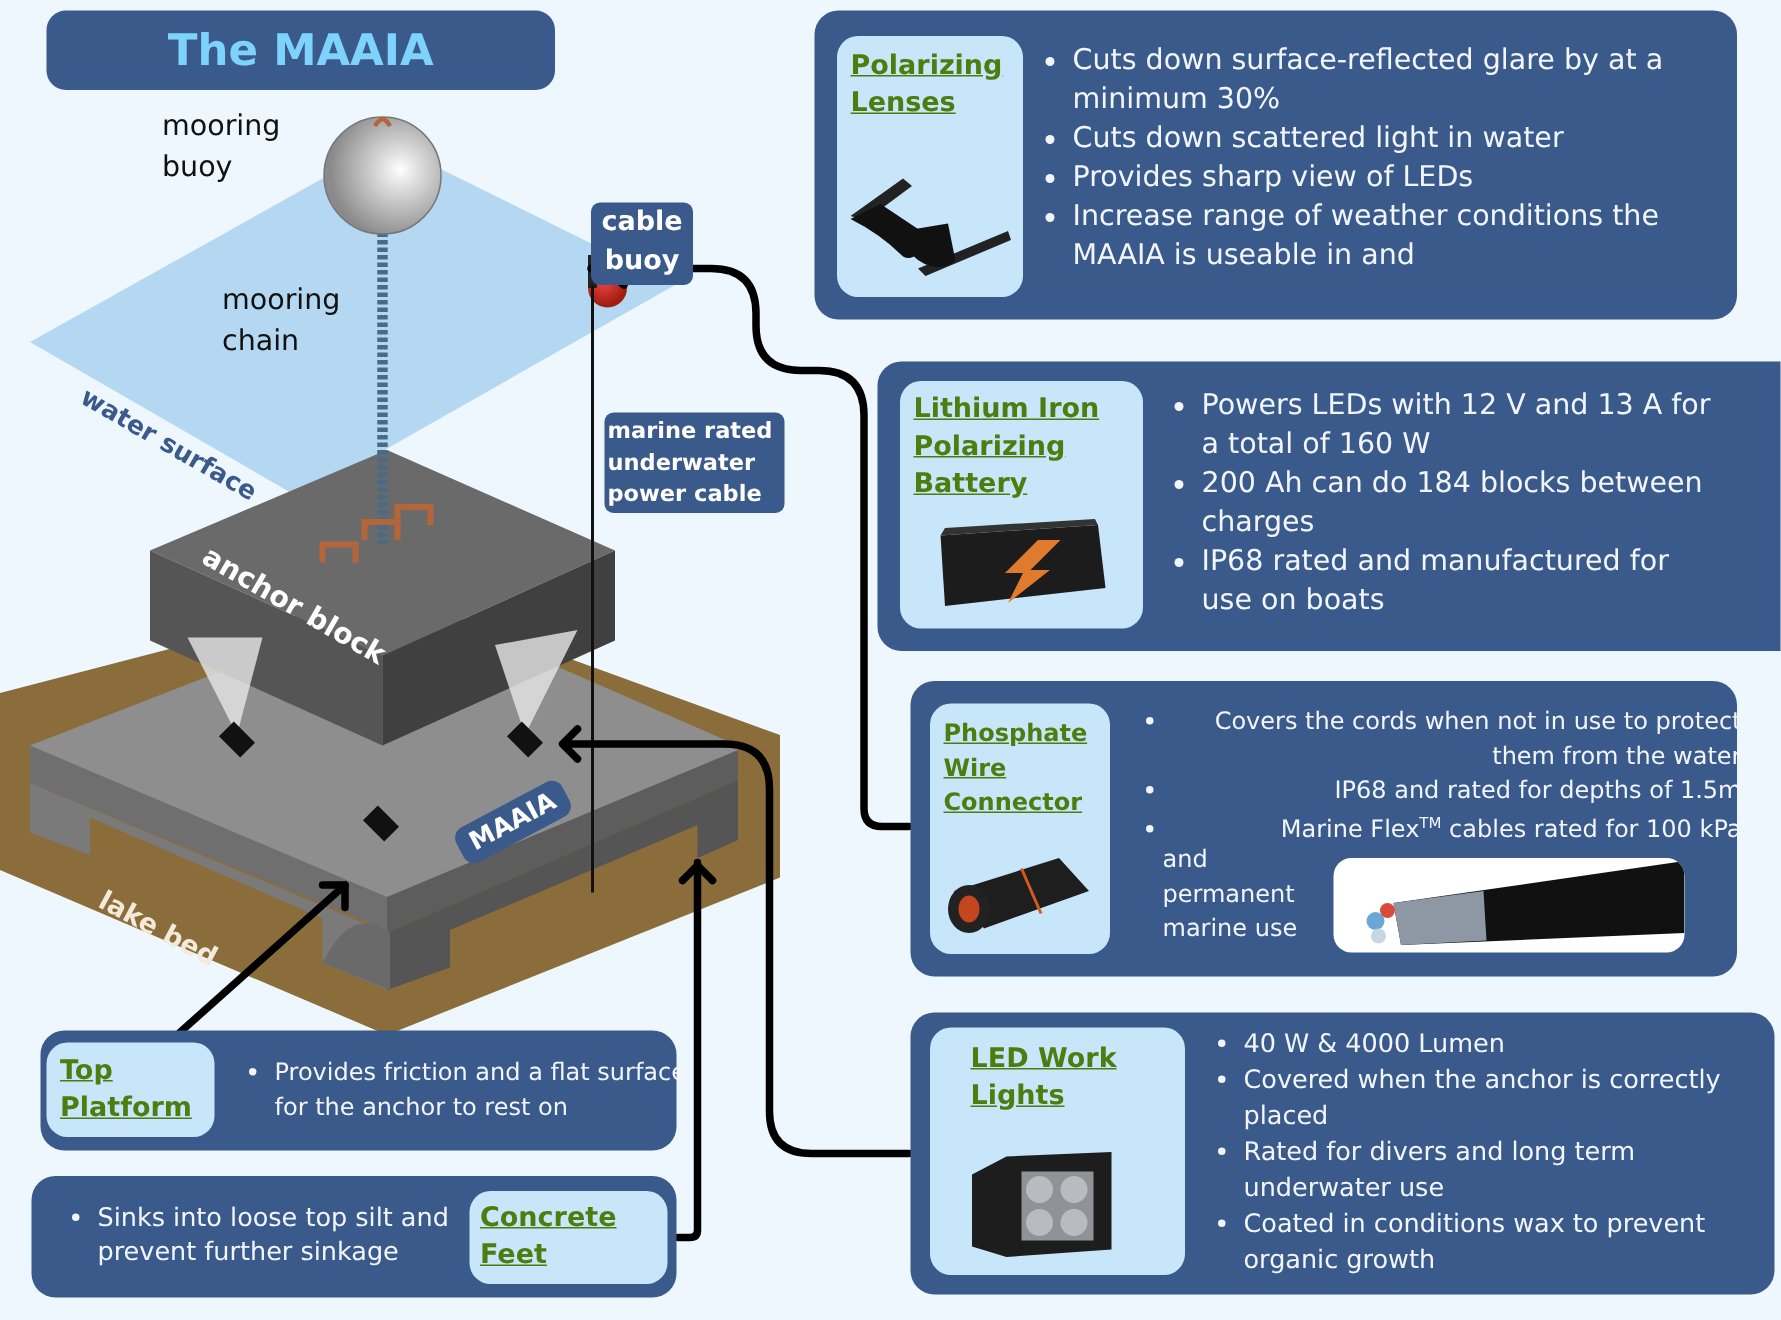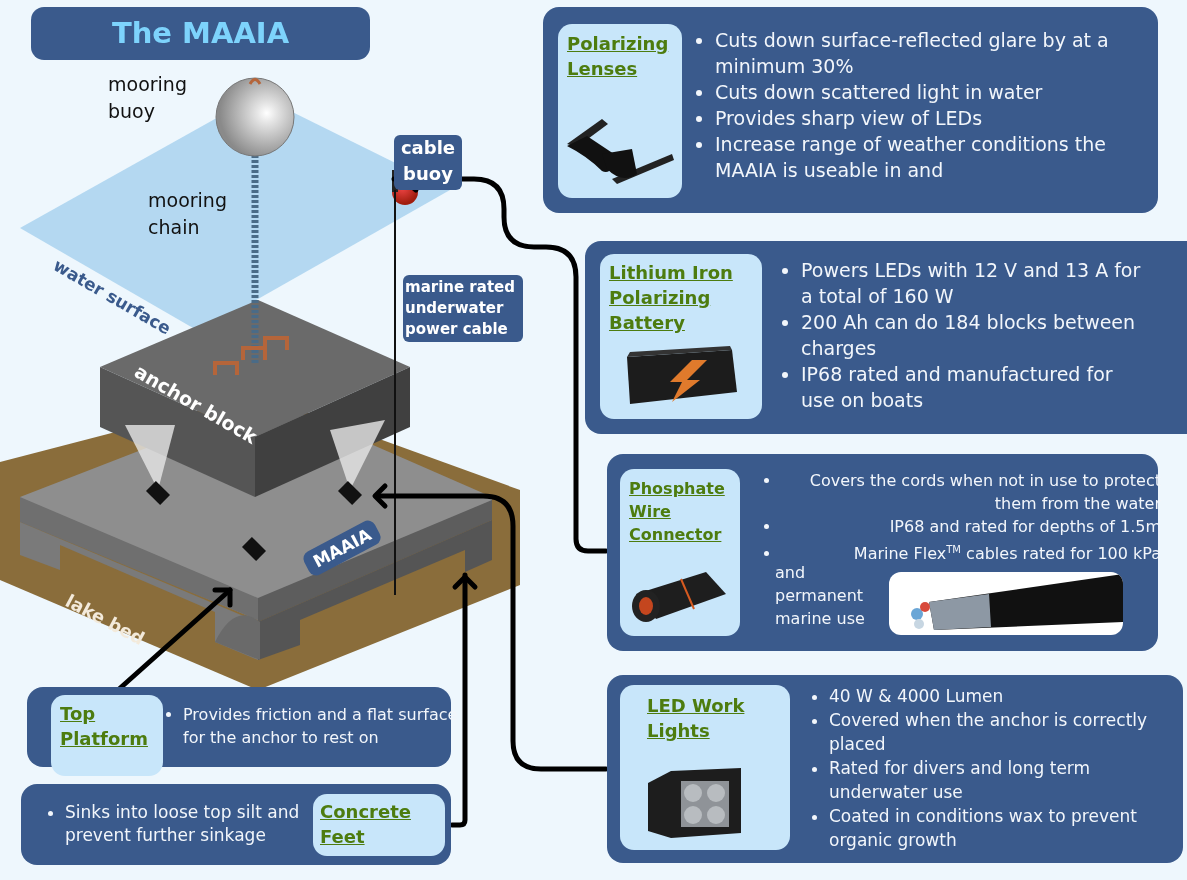--- a/index.html
+++ b/index.html
@@ -201,21 +201,21 @@
   </div>
   <ul class="bul sm" style="left:200px;top:9px;width:330px;font-size:17px;line-height:24px;">
     <li>40 W &amp; 4000 Lumen</li>
     <li>Covered when the anchor is correctly placed</li>
     <li>Rated for divers and long term underwater use</li>
     <li>Coated in conditions wax to prevent organic growth</li>
   </ul>
 </div>
 
 <div class="panel" style="left:27px;top:687px;width:424px;height:80px;">
-  <div class="card" style="left:24px;top:8px;width:112px;height:81px;">
+  <div class="card" style="left:4px;top:8px;width:112px;height:63px;">
     <div class="card-title" style="left:9px;top:6px;">
       <div>Top</div>
       <div>Platform</div>
     </div>
   </div>
   <ul class="bul sm" style="left:134px;top:16px;width:290px;">
     <li>Provides friction and a flat surface for the anchor to rest on</li>
   </ul>
 </div>
 

